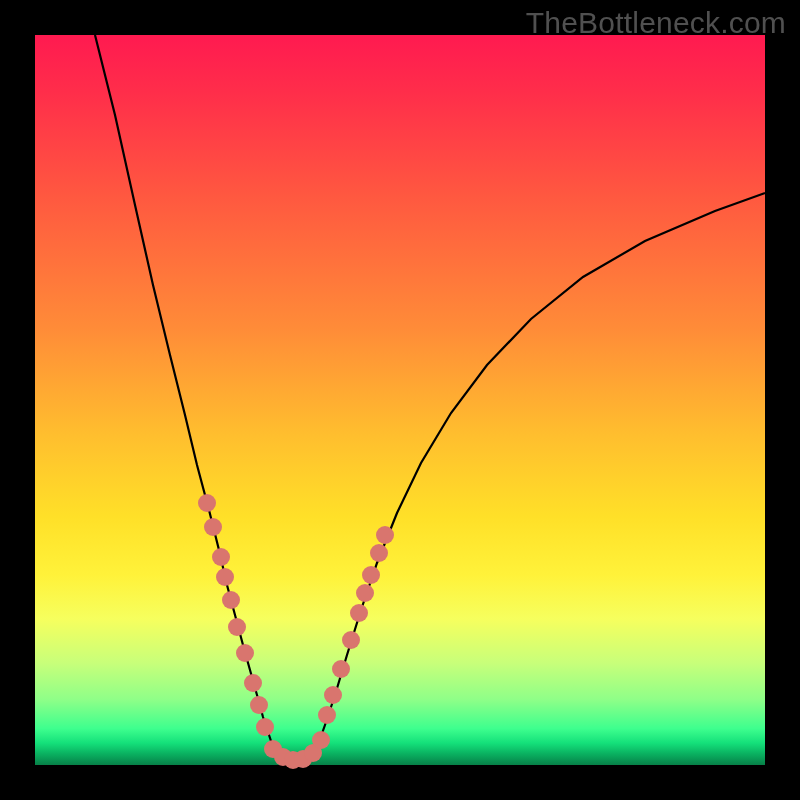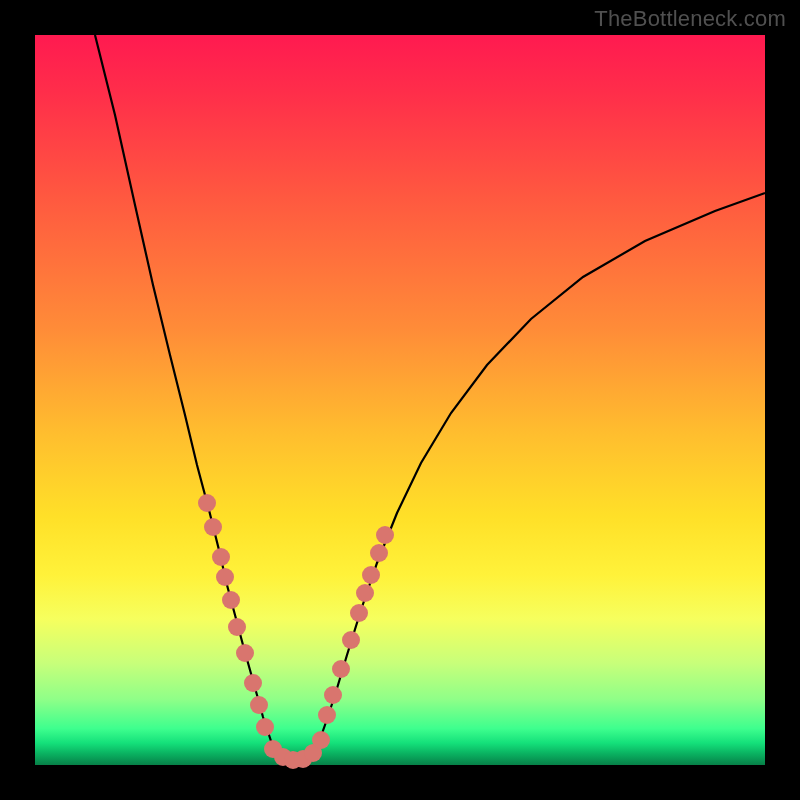--- a/index.html
+++ b/index.html
@@ -41,21 +41,21 @@
       #14e07a 97%,
       #0ab060 98.5%,
       #078048 100%
     );
   }
   .watermark {
     position: absolute;
     top: 6px;
     right: 14px;
     color: #505050;
-    font-size: 22px;
+    font-size: 30px;
     letter-spacing: 0.2px;
     font-weight: 400;
   }
   svg.curve {
     position: absolute;
     top: 0;
     left: 0;
     width: 730px;
     height: 730px;
     overflow: visible;

